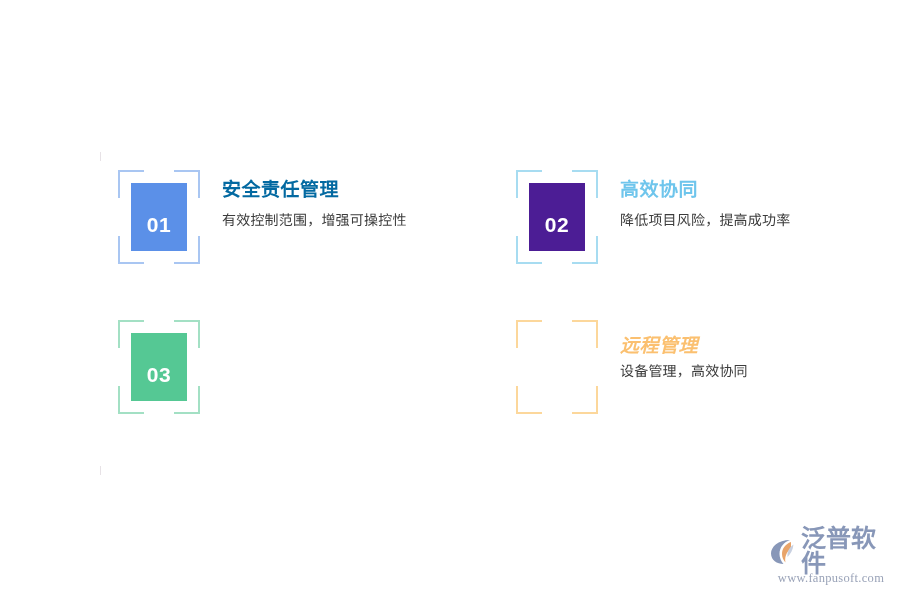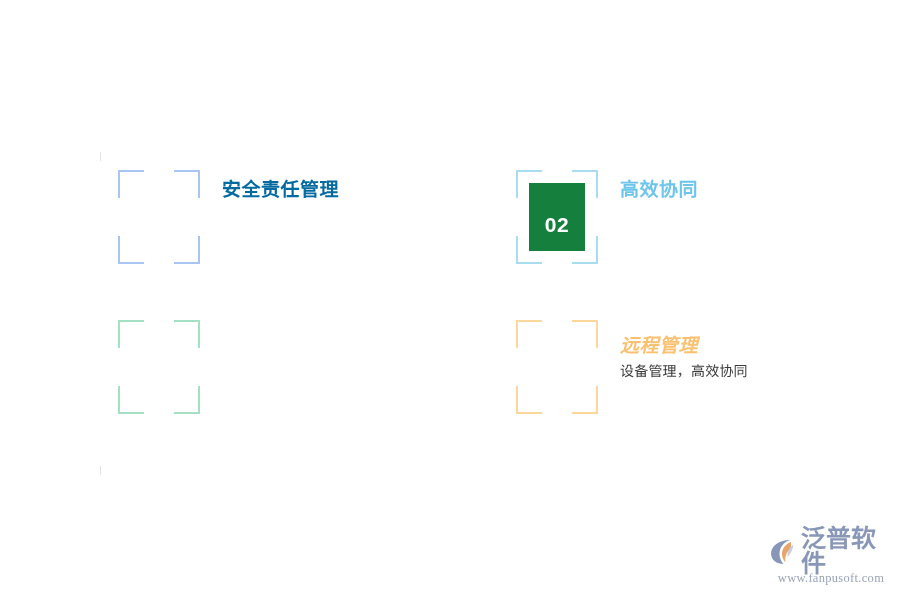--- a/index.html
+++ b/index.html
@@ -170,47 +170,55 @@
   <span class="tick tick-bot"></span>
 
   <div class="feature-grid">
 
     <div class="feature-card card-r1c1">
       <div class="badge">
         <span class="bracket tl" style="border-color:#a9c6f2"></span>
         <span class="bracket tr" style="border-color:#a9c6f2"></span>
         <span class="bracket bl" style="border-color:#a9c6f2"></span>
         <span class="bracket br" style="border-color:#a9c6f2"></span>
+        <div class="badge-fill" style="background:#5B90E8">
+          <span class="badge-number" style="color:#ffffff">01</span>
+        </div>
       </div>
       <div class="card-text">
         <p class="card-title" style="color:#0369a1">安全责任管理</p>
+        <p class="card-desc">有效控制范围，增强可操控性</p>
       </div>
     </div>
 
     <div class="feature-card card-r1c2">
       <div class="badge">
         <span class="bracket tl" style="border-color:#a7dcf1"></span>
         <span class="bracket tr" style="border-color:#a7dcf1"></span>
         <span class="bracket bl" style="border-color:#a7dcf1"></span>
         <span class="bracket br" style="border-color:#a7dcf1"></span>
-        <div class="badge-fill" style="background:#15803d">
+        <div class="badge-fill" style="background:#4c1d95">
           <span class="badge-number" style="color:#ffffff">02</span>
         </div>
       </div>
       <div class="card-text">
         <p class="card-title" style="color:#6EC5EC">高效协同</p>
+        <p class="card-desc">降低项目风险，提高成功率</p>
       </div>
     </div>
 
     <div class="feature-card card-r2c1">
       <div class="badge">
         <span class="bracket tl" style="border-color:#a3e0c4"></span>
         <span class="bracket tr" style="border-color:#a3e0c4"></span>
         <span class="bracket bl" style="border-color:#a3e0c4"></span>
         <span class="bracket br" style="border-color:#a3e0c4"></span>
+        <div class="badge-fill" style="background:#55C894">
+          <span class="badge-number" style="color:#ffffff">03</span>
+        </div>
       </div>
       <div class="card-text">
       </div>
     </div>
 
     <div class="feature-card card-r2c2">
       <div class="badge">
         <span class="bracket tl" style="border-color:#fcd79b"></span>
         <span class="bracket tr" style="border-color:#fcd79b"></span>
         <span class="bracket bl" style="border-color:#fcd79b"></span>

